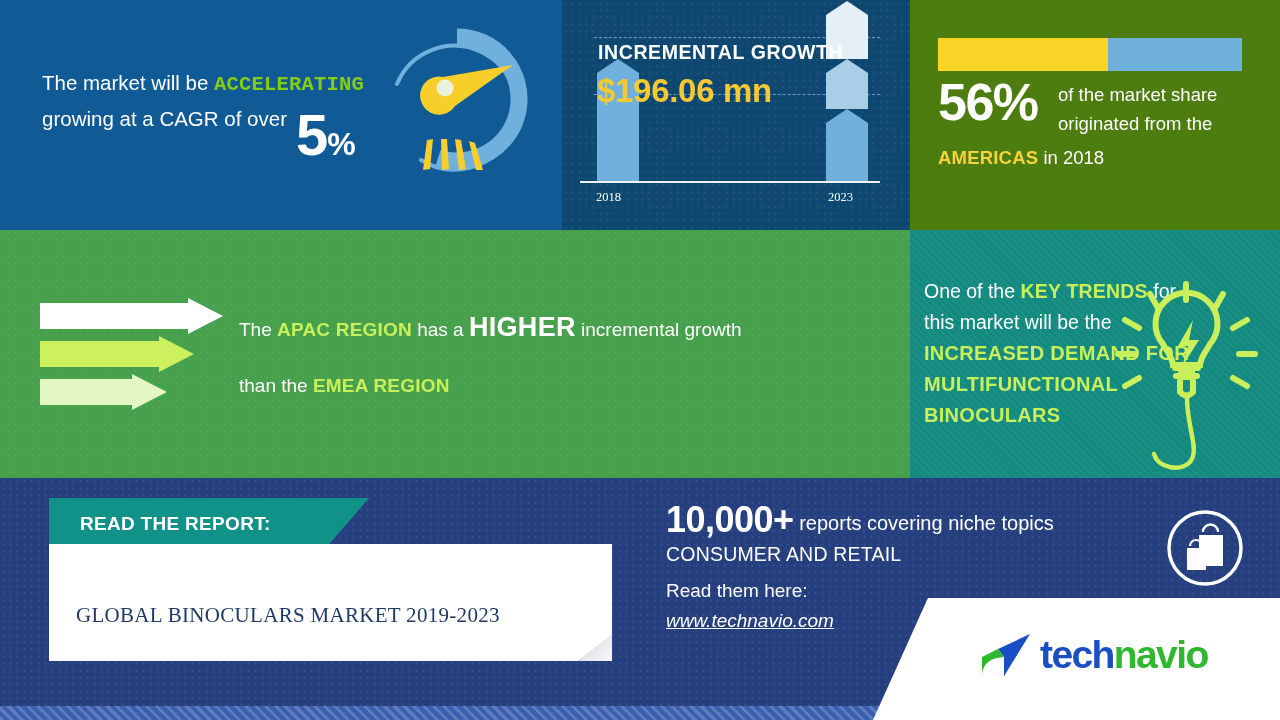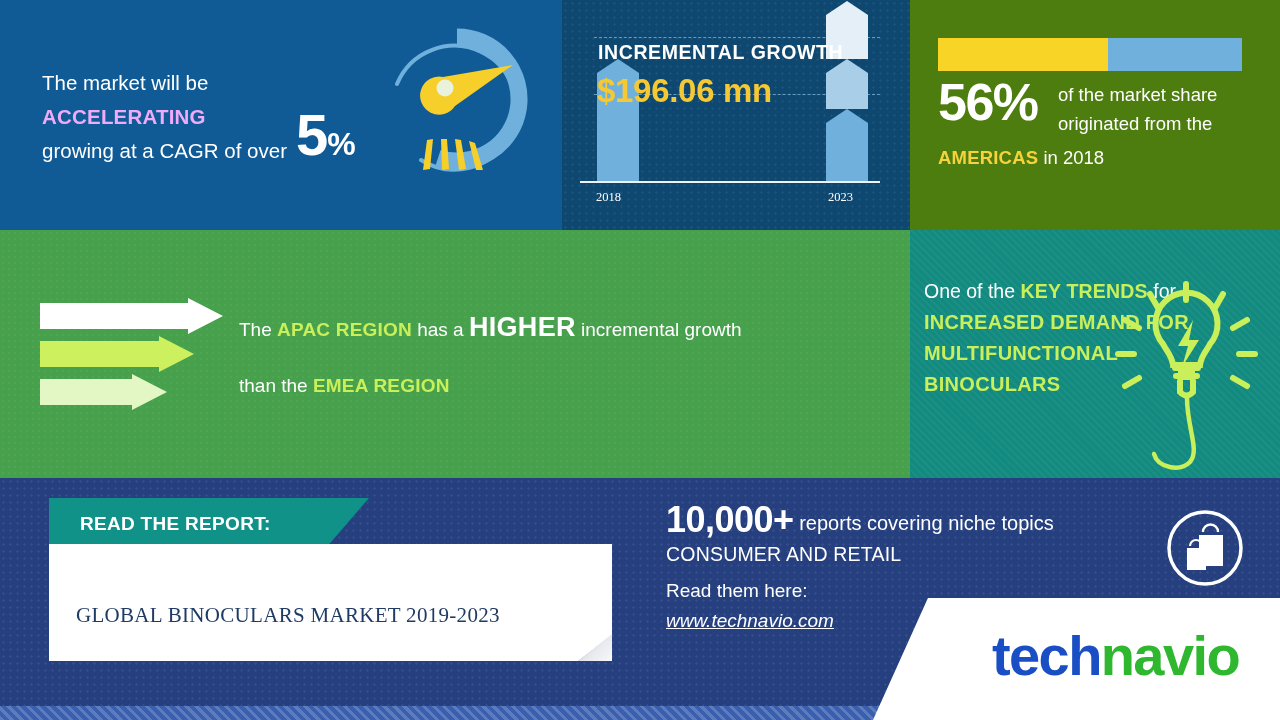--- a/index.html
+++ b/index.html
@@ -16,21 +16,21 @@
   .row1 { position:absolute; left:0; top:0; width:1280px; height:230px; }
 
   .p-cagr {
     position:absolute; left:0; top:0; width:562px; height:230px;
     background:#105b96;
   }
   .cagr-text {
     position:absolute; left:42px; top:66px; width:330px;
     color:#ffffff; font-size:20.5px; line-height:34px; font-weight:400;
   }
-  .cagr-text .hl { color:#f0abfc; font-weight:bold; letter-spacing:.2px; }
+  .cagr-text .hl { color:#84cc16; font-weight:bold; letter-spacing:.2px;font-family:Liberation Mono, monospace; }
   .cagr-text .b { font-weight:normal; }
   .cagr-big {
     position:absolute; left:296px; top:106px;
     color:#ffffff; font-weight:bold; font-size:58px; line-height:58px;
     letter-spacing:-1px;
   }
   .cagr-big .pct { font-size:32px; }
 
   .gauge { position:absolute; left:383px; top:24px; width:155px; height:182px; }
 
@@ -195,21 +195,21 @@
   .logo-panel {
     position:absolute; left:873px; top:598px; width:407px; height:122px;
     background:#ffffff;
     clip-path:polygon(13.5% 0, 100% 0, 100% 100%, 0 100%);
   }
   .logo {
     position:absolute; left:978px; top:624px; width:250px; height:62px;
     display:flex; align-items:center;
   }
   .logo-word {
-    font-size:56px; font-weight:bold; letter-spacing:-1.6px; margin-left:14px;
+    font-size:39px; font-weight:bold; letter-spacing:-1.6px; margin-left:6px;
   }
   .logo-word .t { color:#1a4ec4; }
   .logo-word .n { color:#2fb82f; }
 </style>
 </head>
 <body>
 
 <div class="stage">
 
   <div class="row1">
@@ -303,20 +303,21 @@
       </div>
       <div class="region-text">
         <span>The </span><span class="lime">APAC REGION</span><span> has a </span><span class="big">HIGHER</span><span> incremental growth</span>
         <span class="l2"><span>than the </span><span class="lime">EMEA REGION</span></span>
       </div>
     </div>
 
     <div class="p-trend">
       <div class="trend-text">
         <span>One of the </span><span class="lime">KEY TRENDS</span><span> for</span><br>
+        <span>this market will be the</span>
         <span class="limeblk">INCREASED DEMAND FOR</span>
         <span class="limeblk">MULTIFUNCTIONAL</span>
         <span class="limeblk">BINOCULARS</span>
       </div>
       <svg class="bulb" viewBox="0 0 175 205">
         <g stroke="#c9ef5a" stroke-width="6" fill="none" stroke-linecap="round">
 
           <path d="M 63 76 A 31 31 0 1 1 110 76 C 106 84 101 88 100 97 L 73 97 C 72 88 67 84 63 76 Z"></path>
 
           <path d="M 75 100 L 98 100 M 76 108 L 97 108"></path>

